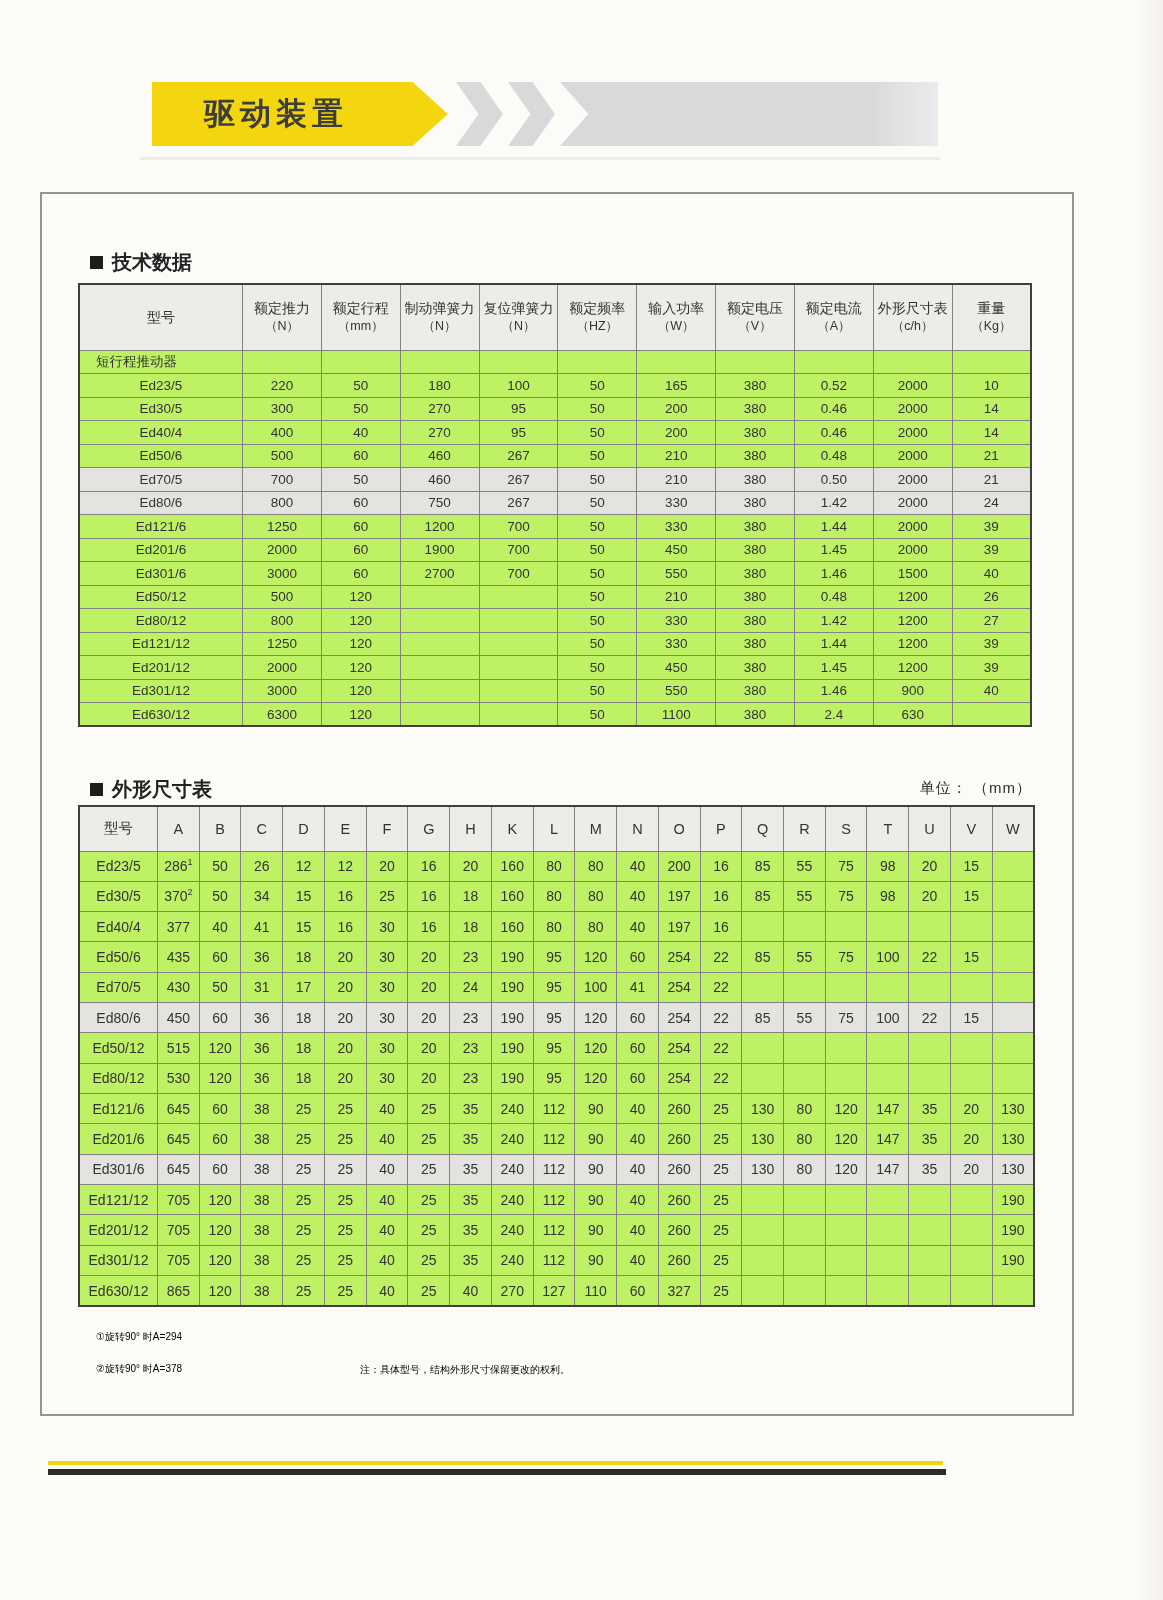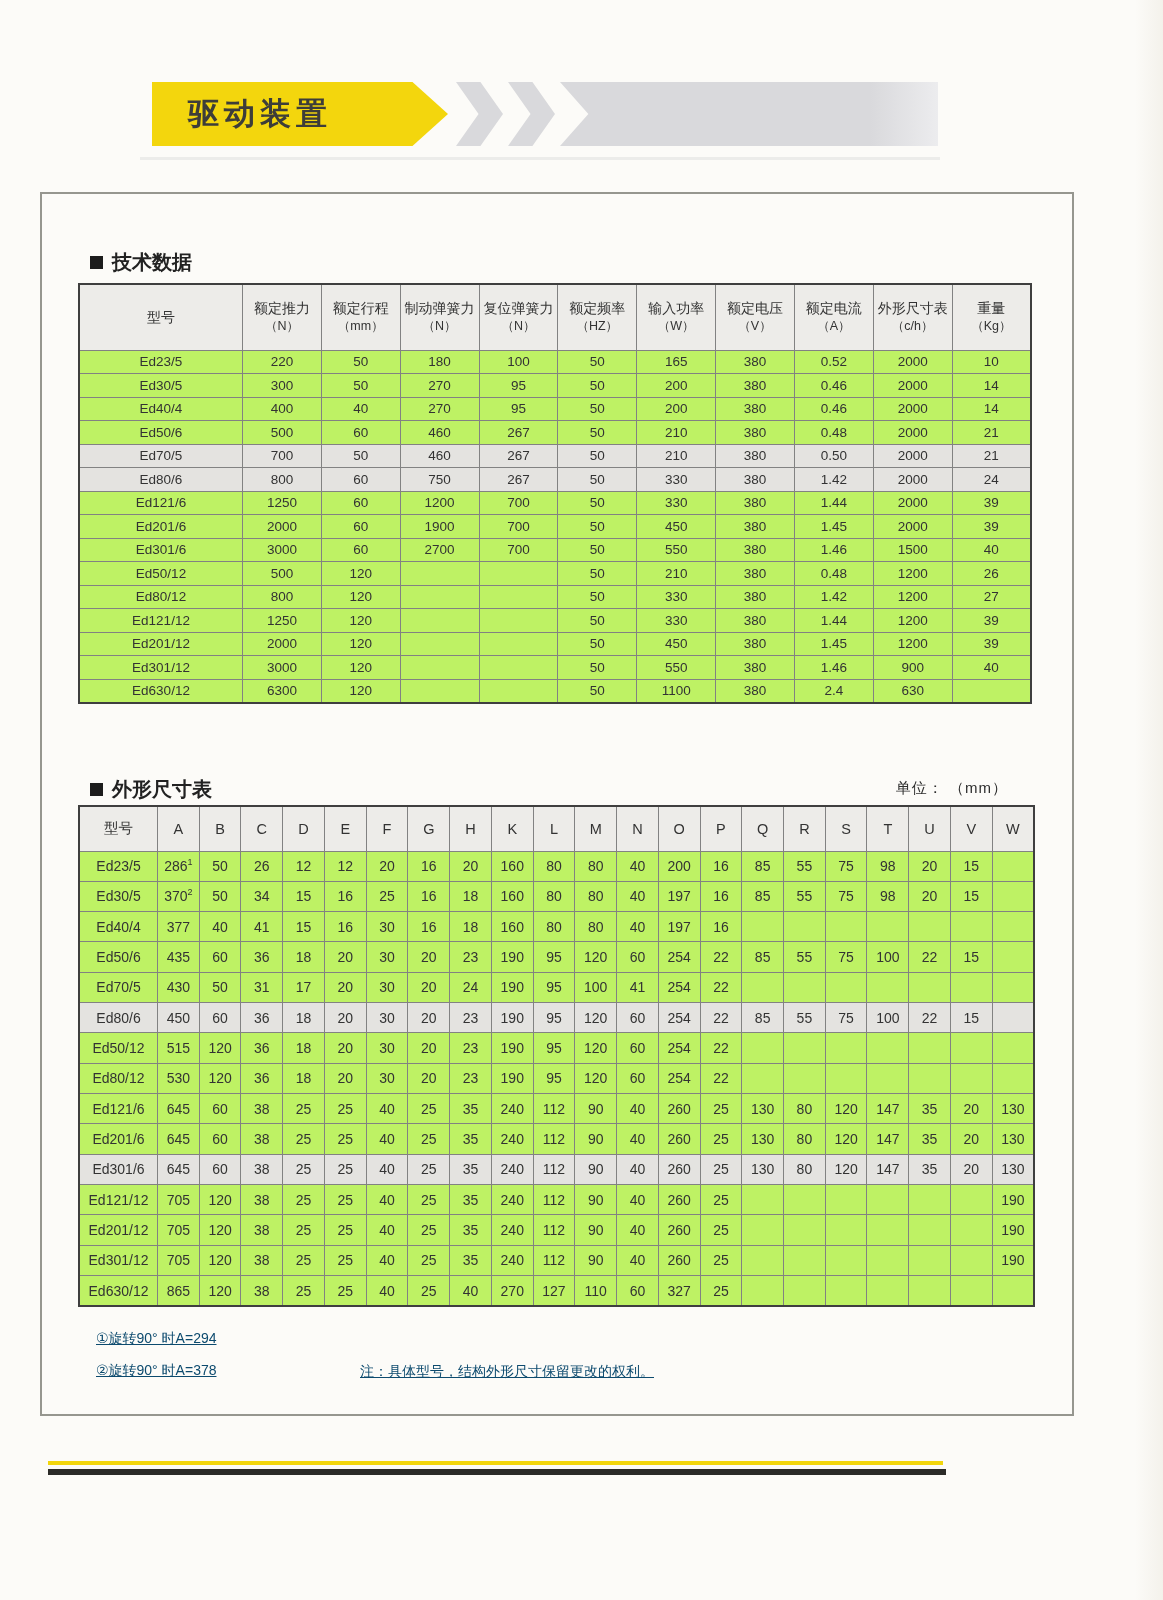--- a/index.html
+++ b/index.html
@@ -11,21 +11,21 @@
     overflow:hidden;
   }
   
   .banner-yellow{
     position:absolute;left:152px;top:82px;width:296px;height:64px;
     background:#F3D60D;
     clip-path:polygon(0 0,88% 0,100% 50%,88% 100%,0 100%);
     display:flex;align-items:center;
   }
   .banner-yellow .txt{
-    margin-left:36px;font-size:31px;font-weight:bold;color:#3d3d39;letter-spacing:5px;
+    margin-left:52px;font-size:31px;font-weight:bold;color:#3d3d39;letter-spacing:5px;
   }
   .chev{
     position:absolute;top:82px;width:47px;height:64px;background:#D9D9DC;
     clip-path:polygon(0 0,52% 0,100% 50%,52% 100%,0 100%,48% 50%);
   }
   .chev.c1{left:456px;}
   .chev.c2{left:508px;}
   .banner-bar{
     position:absolute;left:560px;top:82px;width:378px;height:64px;
     background:linear-gradient(to right,#D9D9DC 0%,#D9D9DC 82%,#ECECEE 100%);
@@ -43,21 +43,21 @@
   .sec-title{
     position:absolute;font-size:20px;font-weight:bold;color:#222;
     display:flex;align-items:center;
   }
   .sec-title .sq{
     display:inline-block;width:13px;height:13px;background:#1c1c1c;margin-right:9px;
   }
   .sec1{left:90px;top:249px;}
   .sec2{left:90px;top:776px;}
   .unit-label{
-    position:absolute;left:808px;top:779px;width:200px;text-align:right;
+    position:absolute;left:832px;top:779px;width:200px;text-align:right;
     font-size:15px;color:#2e2e2e;letter-spacing:1px;
   }
   
   table{border-collapse:collapse;table-layout:fixed;position:absolute;background:#bef264;}
   td,th{border:1px solid #828282;text-align:center;vertical-align:middle;
         padding:0;overflow:hidden;white-space:nowrap;color:#333;font-weight:normal;}
   .t1{left:78px;top:283px;width:954px;border:2px solid #3f3f3f;}
   .t1 thead tr{height:66px;}
   .t1 thead th{background:#EDECE9;}
   .t1 tbody tr{height:23.5px;}
@@ -68,21 +68,21 @@
   .t1 td.section-cell{text-align:left;padding-left:16px;font-size:13.5px;}
   .t2{left:78px;top:805px;width:957px;border:2px solid #3f3f3f;}
   .t2 thead tr{height:45px;}
   .t2 thead th{background:#EDECE9;font-size:14.5px;}
   .t2 tbody tr{height:30.33px;}
   .t2 td{font-size:14px;}
   .t2 th:first-child{width:77px;}
   tr.shaded td{background:#E4E3E0;}
   sup.fn{font-size:9px;vertical-align:super;line-height:0;}
   
-  .fn-line{position:absolute;font-size:14px;color:#0c4a6e;text-decoration:underline;}
+  .fn-line{position:absolute;font-size:10px;color:#000000;}
   .fn1{left:96px;top:1330px;}
   .fn2{left:96px;top:1362px;}
   .note{left:360px;top:1363px;}
   
   .rule-yellow{position:absolute;left:48px;top:1461px;width:895px;height:4px;background:#F2D60C;}
   .rule-black{position:absolute;left:48px;top:1469px;width:898px;height:6px;background:#2b2b28;}
   .edge-shadow{position:absolute;right:0;top:0;width:28px;height:1600px;
     background:linear-gradient(to right,rgba(0,0,0,0),rgba(170,158,120,0.10));}
 </style>
 </head>
@@ -145,20 +145,33 @@
           <div class="hunit">（c/h）</div>
         </th>
         <th>
           <div class="hname">重量</div>
           <div class="hunit">（Kg）</div>
         </th>
       </tr>
     </thead>
   <tbody>
       <tr>
+        <td class="section-cell">短行程推动器</td>
+        <td></td>
+        <td></td>
+        <td></td>
+        <td></td>
+        <td></td>
+        <td></td>
+        <td></td>
+        <td></td>
+        <td></td>
+        <td></td>
+      </tr>
+      <tr>
         <td>Ed23/5</td>
         <td>220</td>
         <td>50</td>
         <td>180</td>
         <td>100</td>
         <td>50</td>
         <td>165</td>
         <td>380</td>
         <td>0.52</td>
         <td>2000</td>

